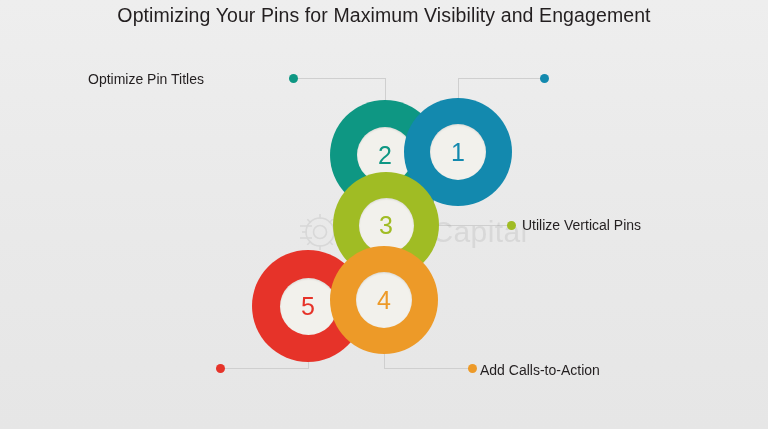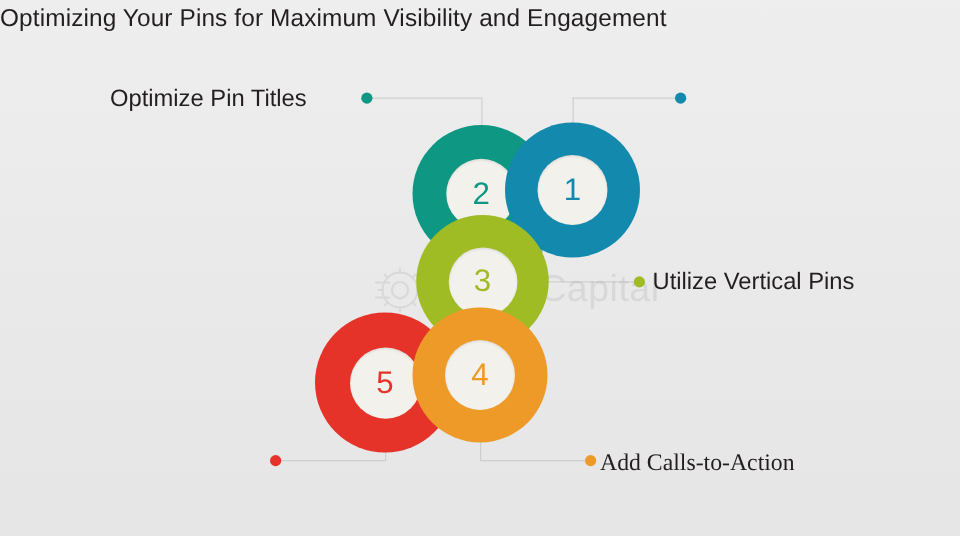--- a/index.html
+++ b/index.html
@@ -10,36 +10,36 @@
     overflow:hidden;
     position:relative;
   }
   #infographic{
     position:absolute;inset:0;
     background:linear-gradient(180deg,#eeeeee 0%,#e9e9e9 55%,#e6e6e6 100%);
   }
   
   #page-title{
     position:absolute;left:0;top:4px;width:768px;
-    text-align:left;
+    text-align:center;
     font-size:19.5px;
     color:#231f20;
     letter-spacing:.1px;
     white-space:nowrap;
   }
   
   .conn-h,.conn-v{position:absolute;background:#cfcfcf;}
   .conn-h{height:1px;}
   .conn-v{width:1px;}
   
   .dot{position:absolute;width:9px;height:9px;border-radius:50%;}
   
   .label{
     position:absolute;
-    font-size:19px;
+    font-size:14px;
     color:#231f20;
     line-height:19px;
     white-space:pre-line;
   }
   .label.right{text-align:left;}
   .label.left{text-align:left;}
   
   .ring{
     position:absolute;
     border-radius:50%;
@@ -156,16 +156,16 @@
   <div class="dot" style="left:540px;top:74px;background:#1389ae;"></div>
   <div class="dot" style="left:507px;top:221px;background:#a0bc24;"></div>
   <div class="dot" style="left:468px;top:364px;background:#ed9a28;"></div>
   <div class="dot" style="left:216px;top:364px;background:#e63329;"></div>
 
   <div class="label left" style="left:88px;top:70px;">Optimize Pin Titles</div>
 
 
   <div class="label right" style="left:522px;top:216px;">Utilize Vertical Pins</div>
 
-  <div class="label right" style="left:480px;top:361px;font-family:Liberation Serif, serif;">Add Calls-to-Action</div>
+  <div class="label right" style="left:480px;top:361px;">Add Calls-to-Action</div>
 
 
 </div>
 
 </body></html>

